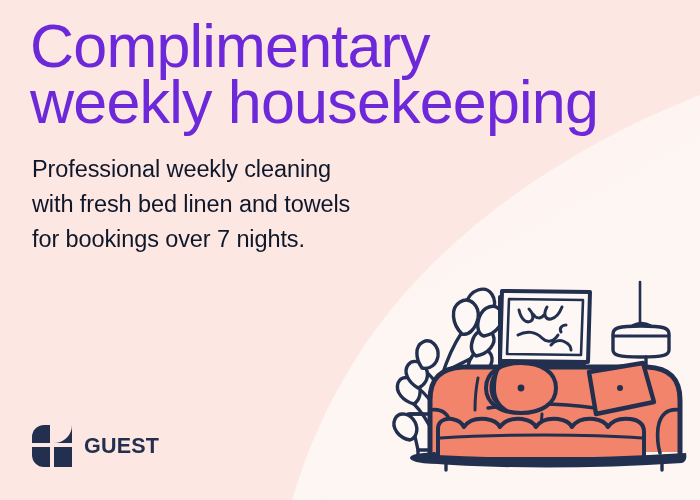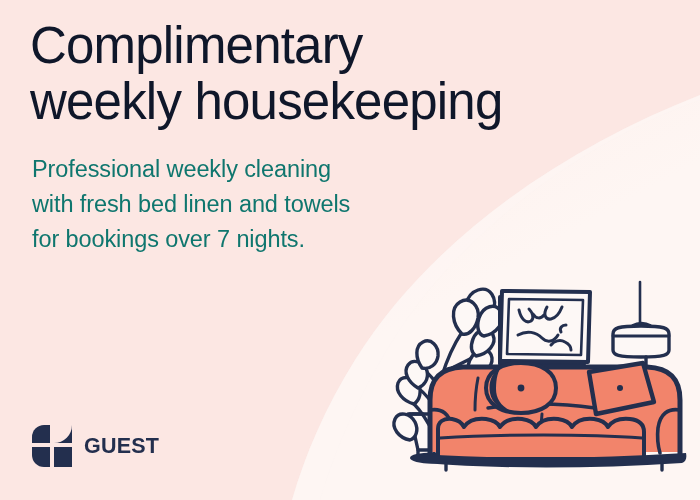--- a/index.html
+++ b/index.html
@@ -29,30 +29,30 @@
 
   
   .copy {
     position: absolute;
     left: 30px;
     top: 18px;
     width: 600px;
   }
   .headline {
     margin: 0;
-    color: #0f172a;
-    font-size: 51px;
+    color: #6d28d9;
+    font-size: 61px;
     line-height: 56px;
     font-weight: 400;
     letter-spacing: -0.8px;
     white-space: pre-line;
   }
   .subcopy {
     margin: 22px 0 0 2px;
-    color: #0f766e;
+    color: #0f172a;
     font-size: 23.5px;
     line-height: 35px;
     font-weight: 400;
     letter-spacing: -0.1px;
     white-space: pre-line;
   }
 
   
   .logo {
     position: absolute;

